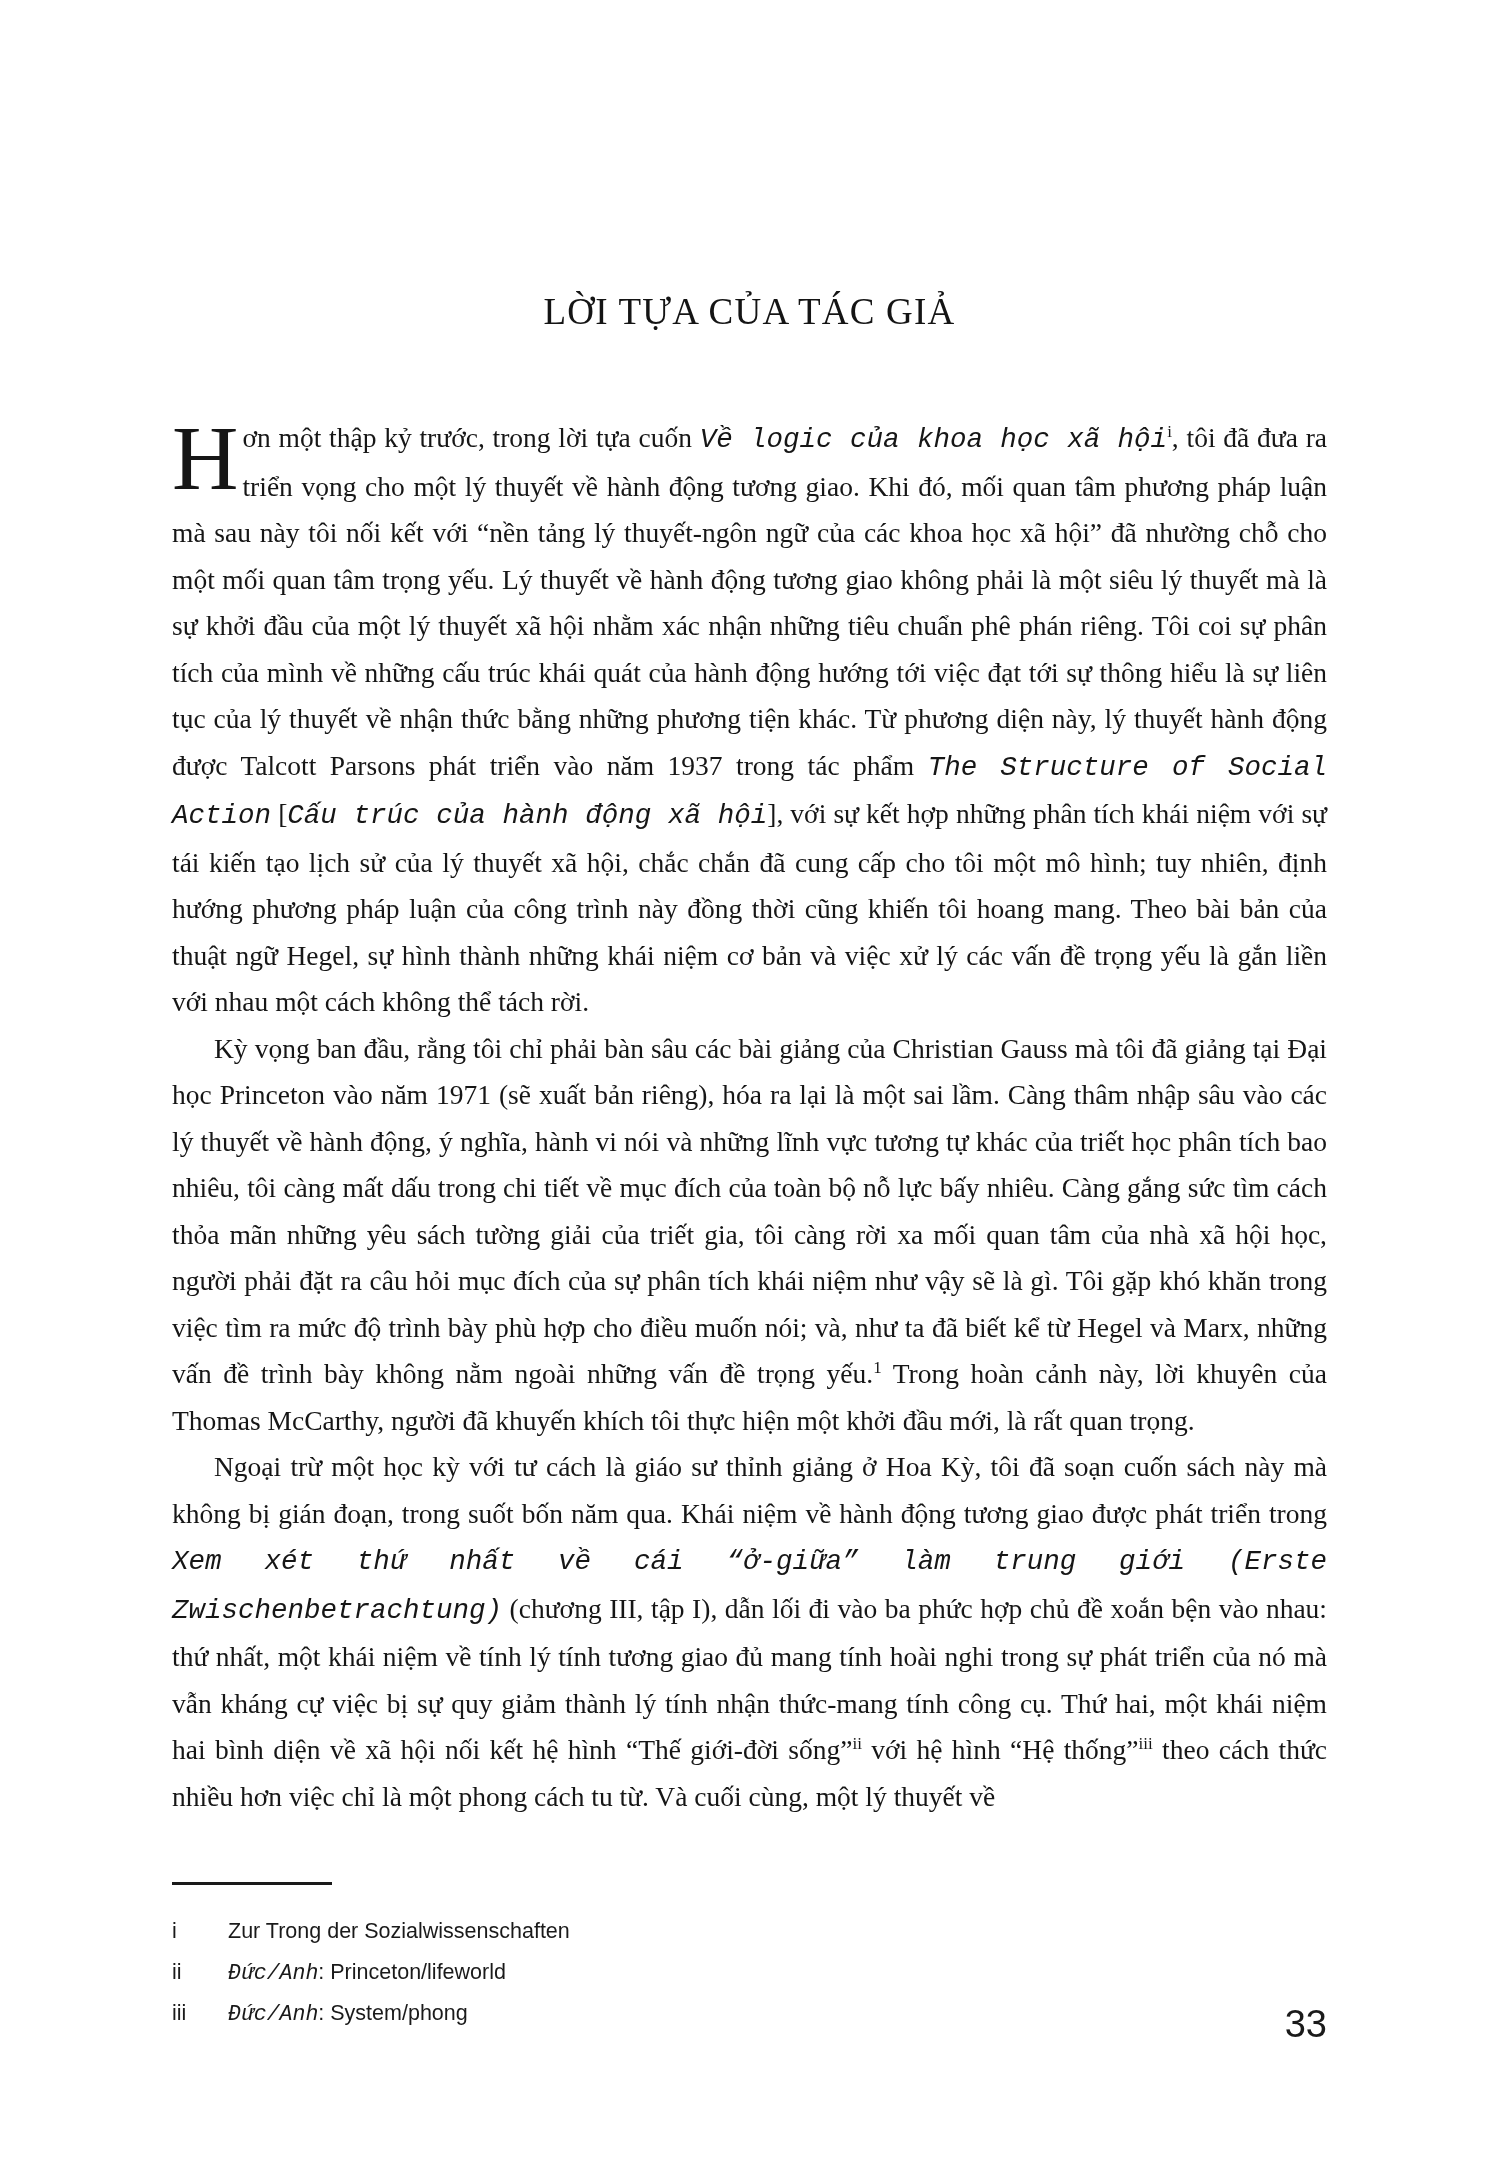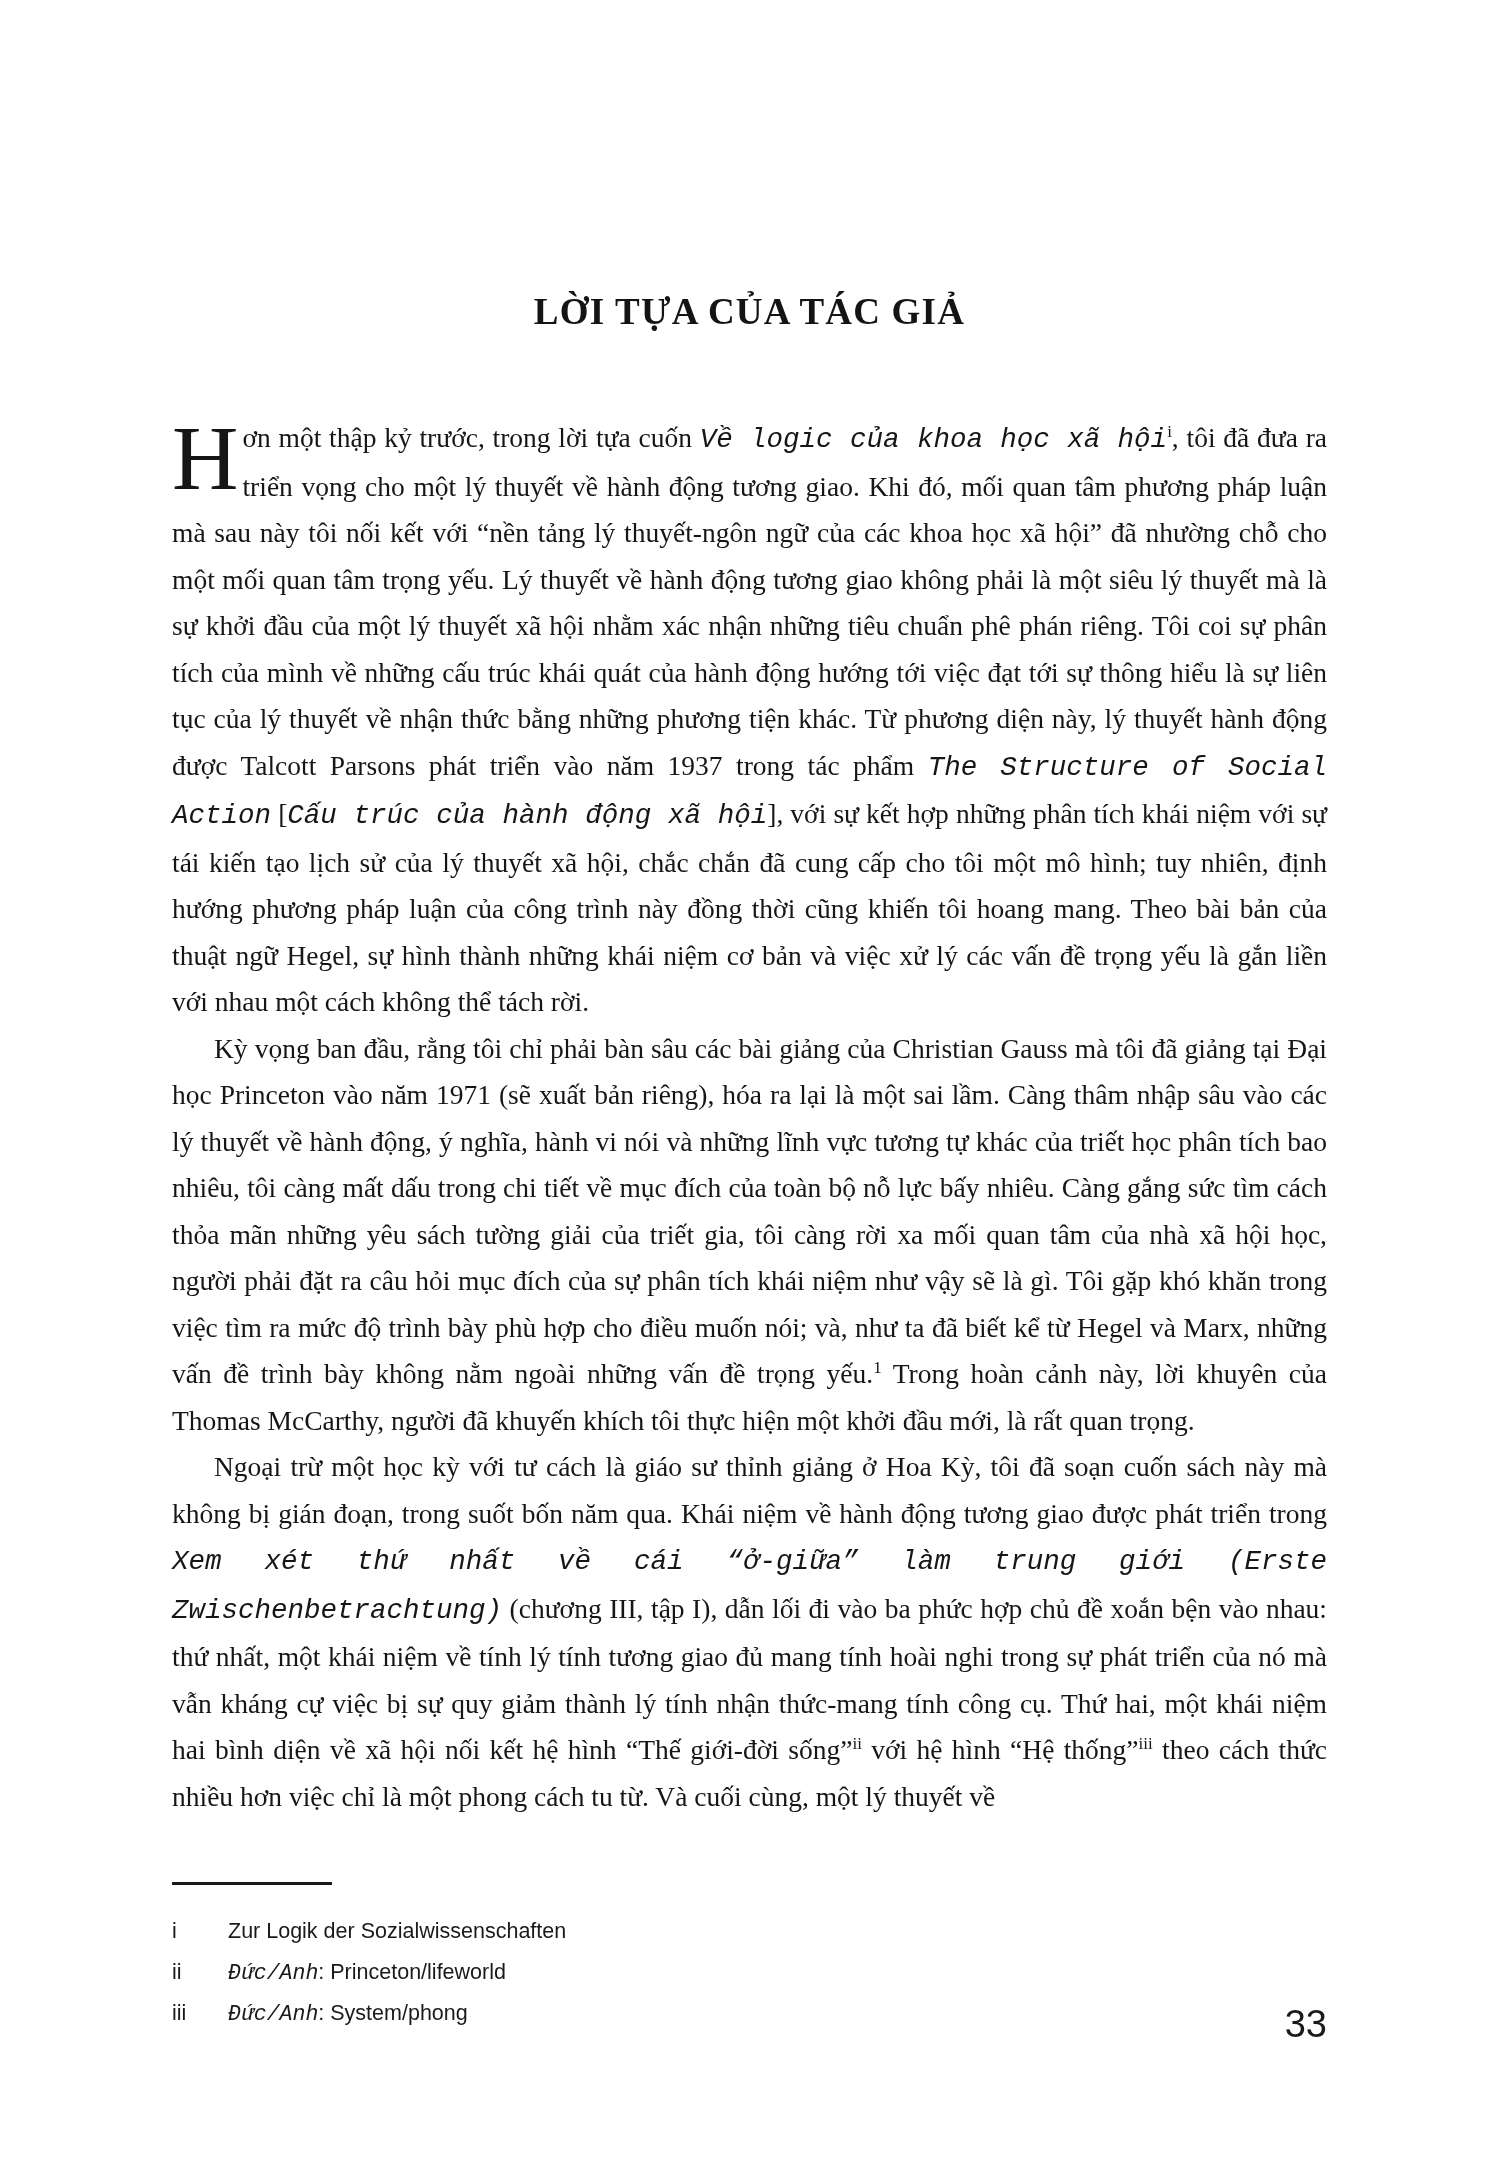--- a/index.html
+++ b/index.html
@@ -20,21 +20,21 @@
   }
   .content {
     position: absolute;
     left: 172px;
     top: 0;
     width: 1155px;
   }
   .chapter-title {
     text-align: center;
     font-family: "Liberation Serif", serif;
-    font-weight: bold;
+    font-weight: normal;
     font-size: 37px;
     letter-spacing: 1.2px;
     margin-top: 290px;
     margin-bottom: 8px;
     color: #141414;
   }
   .body-block {
     margin-top: 82px;
   }
   p.para {
@@ -113,21 +113,21 @@
 
       <p class="para"><span>Ngoại trừ một học kỳ với tư cách là giáo sư thỉnh giảng ở Hoa Kỳ, tôi đã soạn cuốn sách này mà không bị gián đoạn, trong suốt bốn năm qua. Khái niệm về hành động tương giao được phát triển trong </span><span class="it">Xem xét thứ nhất về cái “ở-giữa” làm trung giới (Erste Zwischenbetrachtung)</span><span> (chương III, tập I), dẫn lối đi vào ba phức hợp chủ đề xoắn bện vào nhau: thứ nhất, một khái niệm về tính lý tính tương giao đủ mang tính hoài nghi trong sự phát triển của nó mà vẫn kháng cự việc bị sự quy giảm thành lý tính nhận thức-mang tính công cụ. Thứ hai, một khái niệm hai bình diện về xã hội nối kết hệ hình “Thế giới-đời sống”</span><sup class="fn">ii</sup><span> với hệ hình “Hệ thống”</span><sup class="fn">iii</sup><span> theo cách thức nhiều hơn việc chỉ là một phong cách tu từ. Và cuối cùng, một lý thuyết về</span></p>
 
     </div>
 
     <div class="footnote-rule"></div>
 
     <div class="footnotes">
       <div class="fn-row">
         <div class="fn-marker">i</div>
-        <div class="fn-text"><span class="it"></span><span>Zur Logik der Sozialwissenschaften</span></div>
+        <div class="fn-text"><span class="it"></span><span>Zur Trong der Sozialwissenschaften</span></div>
       </div>
       <div class="fn-row">
         <div class="fn-marker">ii</div>
         <div class="fn-text"><span class="it">Đức/Anh</span><span>: Princeton/lifeworld</span></div>
       </div>
       <div class="fn-row">
         <div class="fn-marker">iii</div>
         <div class="fn-text"><span class="it">Đức/Anh</span><span>: System/phong</span></div>
       </div>
     </div>

